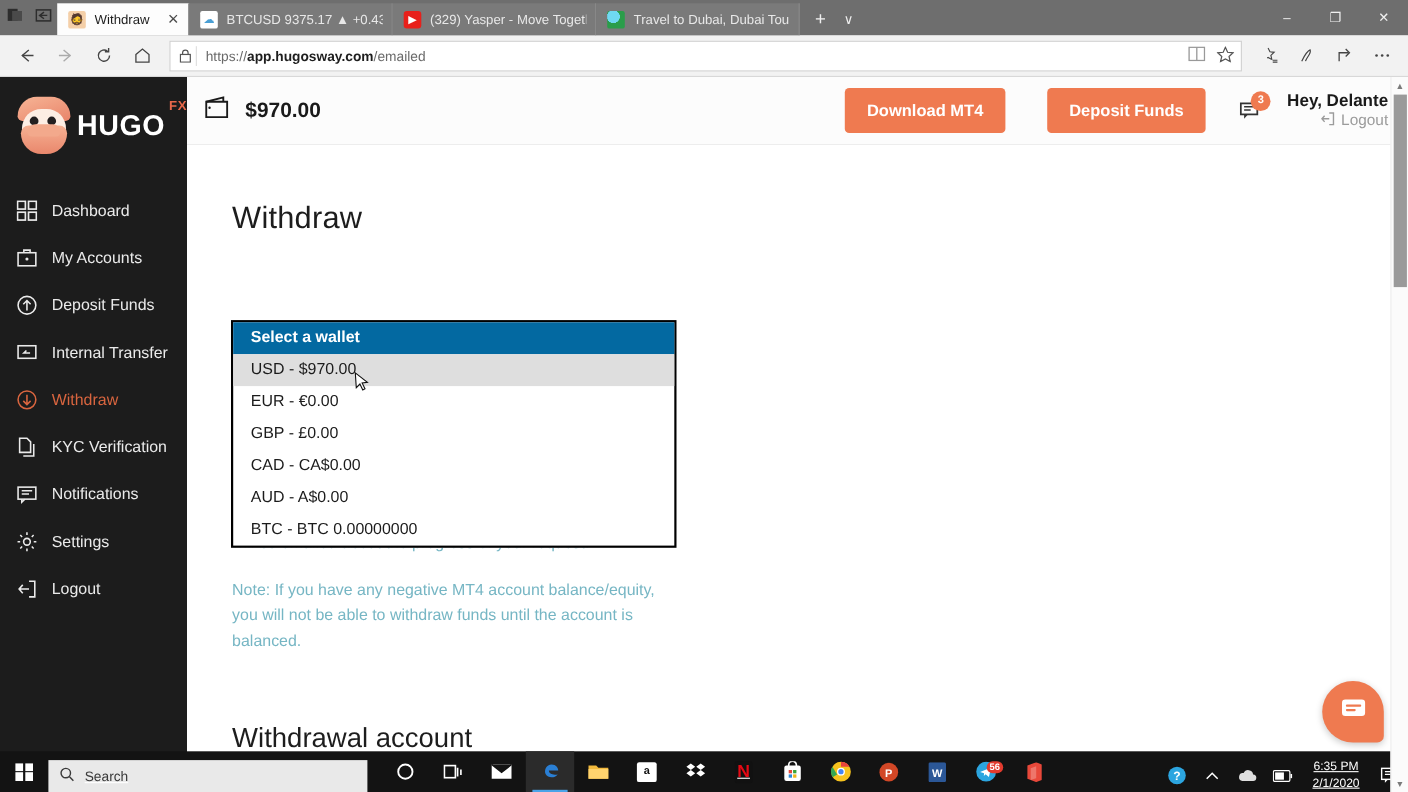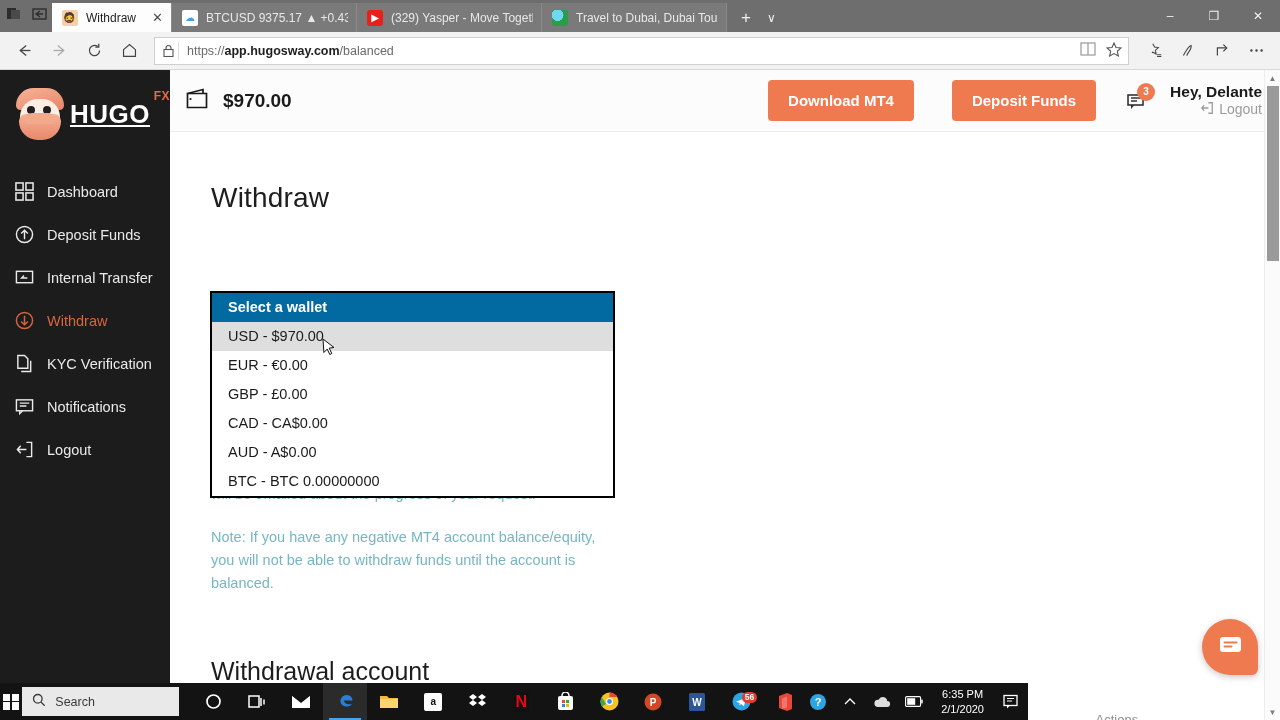--- a/index.html
+++ b/index.html
@@ -133,21 +133,21 @@
     border-radius: 8px 8px 21px 21px;
   }
   .logo-stache {
     position: absolute; left: 11px; top: 27px; width: 30px; height: 11px;
     background: #f3a98c; border-radius: 15px 15px 8px 8px;
     z-index: 2;
   }
   .logo-text {
     position: relative;
     font-size: 26px; font-weight: 800; color: #fff;
-    letter-spacing: .5px; line-height: 1; text-decoration: underline;
+    letter-spacing: .5px; line-height: 1;
   }
   .logo-fx {
     position: absolute; top: -11px; right: -20px;
     font-size: 12px; font-weight: 800; color: #e8684a;
   }
   .nav-list { margin-top: 14px; }
   .nav-item {
     display: flex; align-items: center; gap: 13px;
     height: 43px; padding-left: 14px;
     color: #eaeaea; font-size: 14.5px;
@@ -289,24 +289,25 @@
   .pg-arrow.bot { position: absolute; bottom: 0; left: 0; right: 0; }
   .pg-thumb {
     position: absolute; top: 16px; left: 2px;
     width: 12px; height: 175px; background: #9a9a9a;
   }
   .cursor-svg { position: absolute; left: 322px; top: 268px; z-index: 60; }
 
   
   .taskbar {
     position: absolute; left: 0; bottom: 0;
-    width: 1028px; height: 37px;
+    width: 1280px; height: 37px;
     background: #131313;
-    display: flex; align-items: center;
+    display: flex; align-items: flex-end;
     color: #fff;
+    text-decoration: underline;
   }
   .start-btn {
     width: 44px; height: 37px;
     display: flex; align-items: center; justify-content: center;
   }
   .win-logo {
     width: 16px; height: 16px;
     display: grid; grid-template-columns: 1fr 1fr; grid-template-rows: 1fr 1fr;
     gap: 1.6px;
   }
@@ -415,21 +416,21 @@
       </svg>
   </div>
 
   <div class="urlbar">
     <span class="url-lock">
       <svg width="11" height="13" viewBox="0 0 11 13">
           <rect x="1" y="5.5" width="9" height="7" fill="none" stroke="#555" stroke-width="1.1"></rect>
           <path d="M3 5.5V4a2.5 2.5 0 0 1 5 0v1.5" fill="none" stroke="#555" stroke-width="1.1"></path>
         </svg>
     </span>
-    <span class="url-text">https://<b>app.hugosway.com</b><span>/balanced</span></span>
+    <span class="url-text">https://<b>app.hugosway.com</b><span>/emailed</span></span>
     <span class="url-icons">
       <span>
         <svg width="16" height="14" viewBox="0 0 16 14">
             <rect x="1" y="1" width="14" height="12" fill="none" stroke="#999" stroke-width="1.2"></rect>
             <path d="M8 1v12" stroke="#999" stroke-width="1.2"></path>
           </svg>
       </span>
       <span>
         <svg width="16" height="15" viewBox="0 0 16 15">
             <path d="M8 1l2 4.5 5 .5-3.7 3.3 1.1 4.7L8 11.6 3.6 14l1.1-4.7L1 6l5-.5z" fill="none" stroke="#555" stroke-width="1.1"></path>
@@ -492,20 +493,30 @@
               <rect x="11.5" y="1" width="7.5" height="7.5" fill="none" stroke="currentColor" stroke-width="1.6"></rect>
               <rect x="1" y="11.5" width="7.5" height="7.5" fill="none" stroke="currentColor" stroke-width="1.6"></rect>
               <rect x="11.5" y="11.5" width="7.5" height="7.5" fill="none" stroke="currentColor" stroke-width="1.6"></rect>
             </svg>
         </span>
         <span>Dashboard</span>
       </div>
       <div class="nav-item">
         <span class="ni-ico">
           <svg viewBox="0 0 20 20">
+              <rect x="1.5" y="5" width="17" height="12.5" fill="none" stroke="currentColor" stroke-width="1.5"></rect>
+              <path d="M7 5V2.5h6V5" fill="none" stroke="currentColor" stroke-width="1.5"></path>
+              <circle cx="10" cy="11" r="1.5" fill="currentColor"></circle>
+            </svg>
+        </span>
+        <span>My Accounts</span>
+      </div>
+      <div class="nav-item">
+        <span class="ni-ico">
+          <svg viewBox="0 0 20 20">
               <circle cx="10" cy="10" r="8.5" fill="none" stroke="currentColor" stroke-width="1.5"></circle>
               <path d="M10 15V5.5M6.5 9L10 5.5 13.5 9" fill="none" stroke="currentColor" stroke-width="1.5"></path>
             </svg>
         </span>
         <span>Deposit Funds</span>
       </div>
       <div class="nav-item">
         <span class="ni-ico">
           <svg viewBox="0 0 20 20">
               <rect x="1.5" y="3.5" width="17" height="12" fill="none" stroke="currentColor" stroke-width="1.5"></rect>
@@ -534,20 +545,29 @@
       </div>
       <div class="nav-item">
         <span class="ni-ico">
           <svg viewBox="0 0 20 20">
               <rect x="1.5" y="3" width="17" height="11.5" fill="none" stroke="currentColor" stroke-width="1.5"></rect>
               <path d="M5 6.5h10M5 9.5h7" stroke="currentColor" stroke-width="1.4"></path>
               <path d="M5 14.5v3l3-3" fill="none" stroke="currentColor" stroke-width="1.4"></path>
             </svg>
         </span>
         <span>Notifications</span>
+      </div>
+      <div class="nav-item">
+        <span class="ni-ico">
+          <svg viewBox="0 0 20 20">
+              <circle cx="10" cy="10" r="3.2" fill="none" stroke="currentColor" stroke-width="1.5"></circle>
+              <path d="M10 1v2.5M10 16.5V19M1 10h2.5M16.5 10H19M3.6 3.6l1.8 1.8M14.6 14.6l1.8 1.8M16.4 3.6l-1.8 1.8M5.4 14.6l-1.8 1.8" stroke="currentColor" stroke-width="1.5"></path>
+            </svg>
+        </span>
+        <span>Settings</span>
       </div>
       <div class="nav-item">
         <span class="ni-ico">
           <svg viewBox="0 0 20 20">
               <path d="M12 2.5H17.5v15H12" fill="none" stroke="currentColor" stroke-width="1.5"></path>
               <path d="M12 10H2.5M6 6l-3.5 4L6 14" fill="none" stroke="currentColor" stroke-width="1.5"></path>
             </svg>
         </span>
         <span>Logout</span>
       </div>

